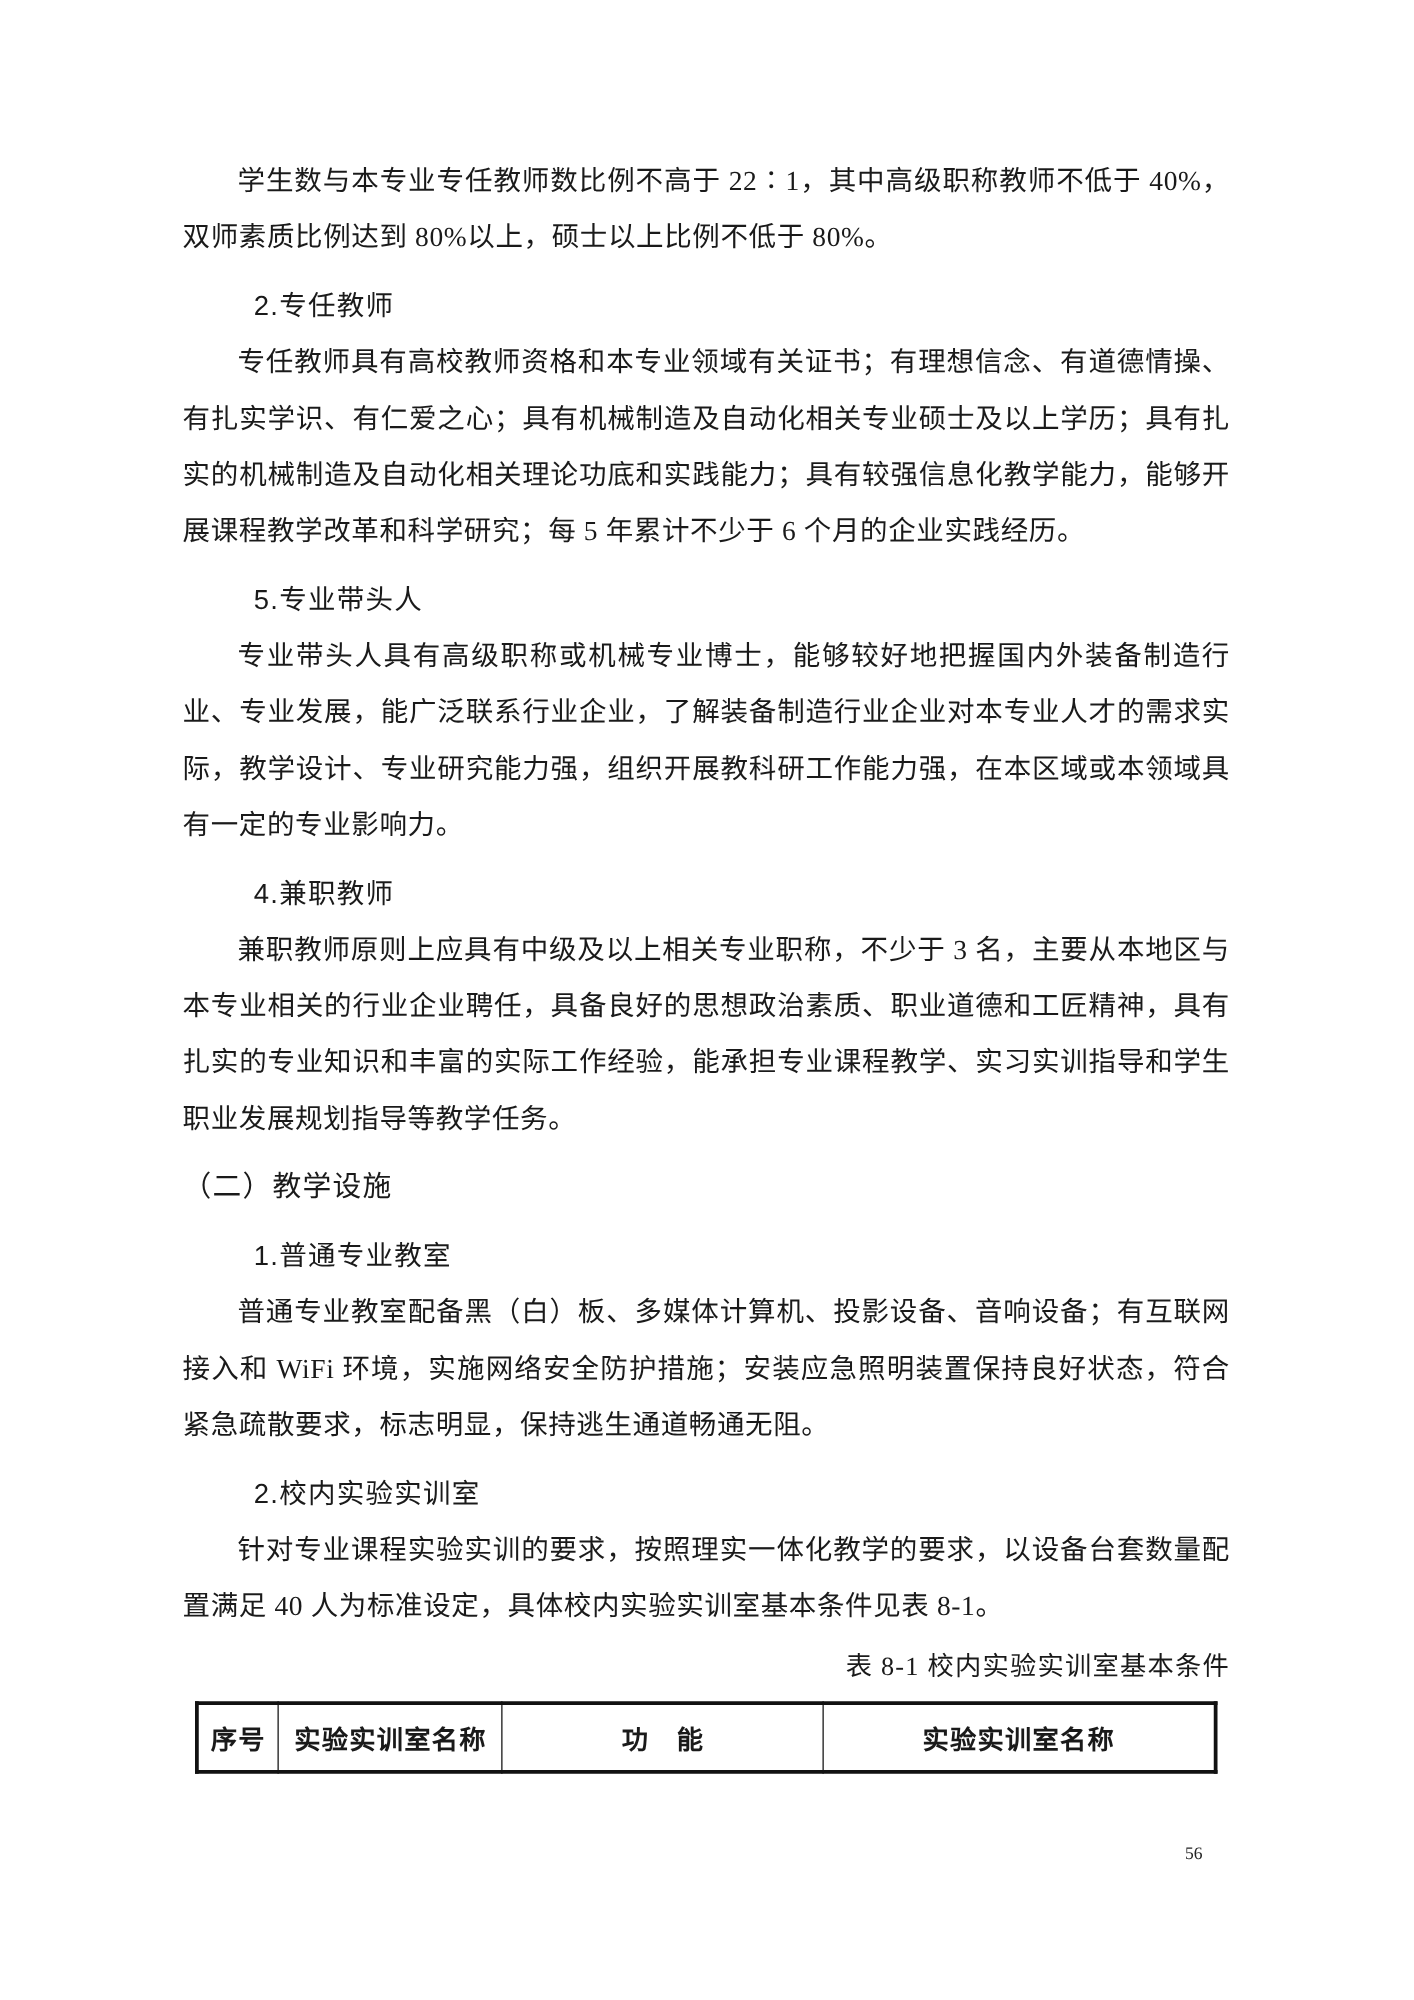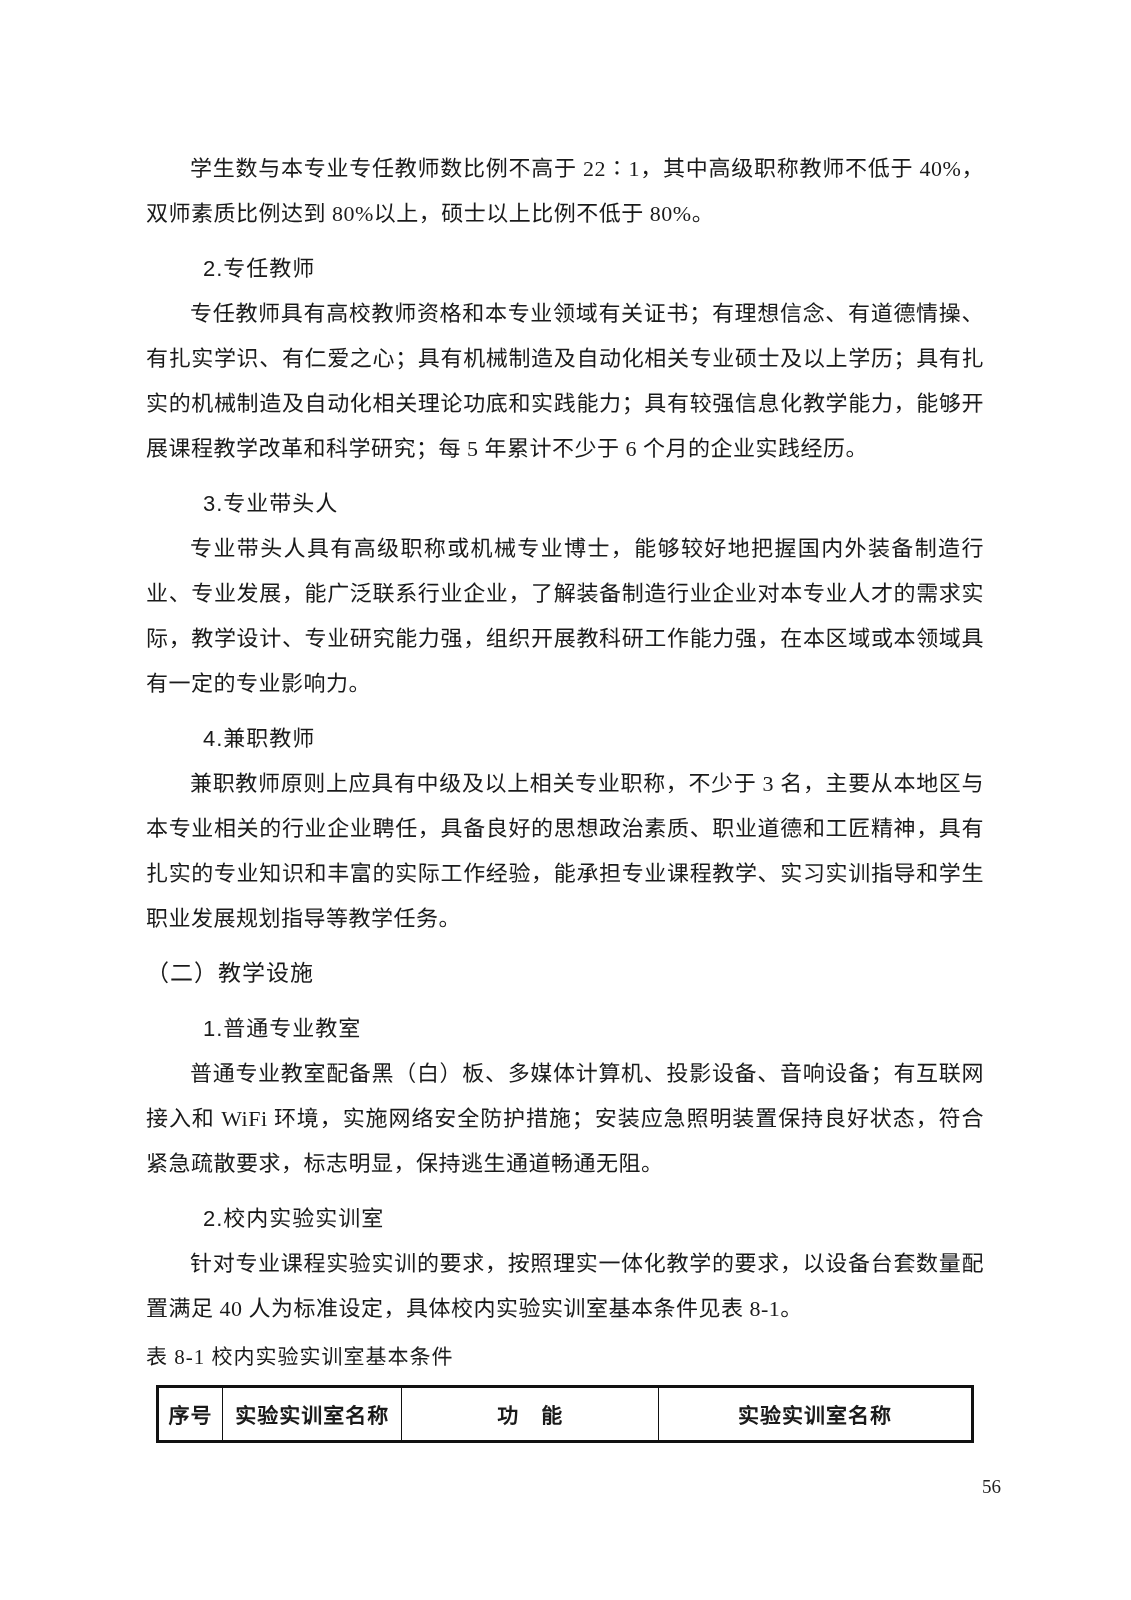--- a/index.html
+++ b/index.html
@@ -9,21 +9,21 @@
     height: 1600px;
     margin: 0 auto;
     background: #ffffff;
     color: #1a1a1a;
     font-family: "Liberation Serif", "DejaVu Serif", serif;
     overflow: hidden;
   }
   .content {
     position: absolute;
     left: 146px;
-    top: 146px;
+    top: 122px;
     width: 838px;
   }
   .body-para {
     margin: 0;
     font-size: 22px;
     line-height: 45px;
     letter-spacing: 0.5px;
     text-align: justify;
     text-indent: 2em;
   }
@@ -41,21 +41,21 @@
     font-family: "Liberation Sans", "DejaVu Sans", sans-serif;
     font-weight: normal;
     font-size: 23px;
     line-height: 45px;
     letter-spacing: 1px;
   }
   .table-caption {
     margin: 6px 0 8px 0;
     font-size: 21px;
     line-height: 40px;
-    text-align: left;
+    text-align: right;
     letter-spacing: 1px;
   }
   table.lab-table {
     width: 818px;
     margin-left: 10px;
     border-collapse: collapse;
     table-layout: fixed;
     padding-left: 16px;
   }
   table.lab-table th {
@@ -68,39 +68,39 @@
     letter-spacing: 1px;
     padding: 0;
   }
   table.lab-table { border: 3px solid #111; }
   .col-no     { width: 8%; }
   .col-name   { width: 22%; }
   .col-func   { width: 31.5%; }
   .col-req    { width: 38.5%; }
   .page-number {
     position: absolute;
-    left: 982px;
+    left: 948px;
     top: 1476px;
-    font-size: 19px;
+    font-size: 14px;
     color: #222;
   }
 </style>
 </head>
 <body>
 
 <div class="page">
   <div class="content">
 
     <p class="body-para">学生数与本专业专任教师数比例不高于 22∶1，其中高级职称教师不低于 40%，双师素质比例达到 80%以上，硕士以上比例不低于 80%。</p>
 
     <div class="sub-heading">2.专任教师</div>
 
     <p class="body-para">专任教师具有高校教师资格和本专业领域有关证书；有理想信念、有道德情操、有扎实学识、有仁爱之心；具有机械制造及自动化相关专业硕士及以上学历；具有扎实的机械制造及自动化相关理论功底和实践能力；具有较强信息化教学能力，能够开展课程教学改革和科学研究；每 5 年累计不少于 6 个月的企业实践经历。</p>
 
-    <div class="sub-heading">3.专业带头人</div>
+    <div class="sub-heading">5.专业带头人</div>
 
     <p class="body-para">专业带头人具有高级职称或机械专业博士，能够较好地把握国内外装备制造行业、专业发展，能广泛联系行业企业，了解装备制造行业企业对本专业人才的需求实际，教学设计、专业研究能力强，组织开展教科研工作能力强，在本区域或本领域具有一定的专业影响力。</p>
 
     <div class="sub-heading">4.兼职教师</div>
 
     <p class="body-para">兼职教师原则上应具有中级及以上相关专业职称，不少于 3 名，主要从本地区与本专业相关的行业企业聘任，具备良好的思想政治素质、职业道德和工匠精神，具有扎实的专业知识和丰富的实际工作经验，能承担专业课程教学、实习实训指导和学生职业发展规划指导等教学任务。</p>
 
     <div class="section-heading">（二）教学设施</div>
 
     <div class="sub-heading">1.普通专业教室</div>

